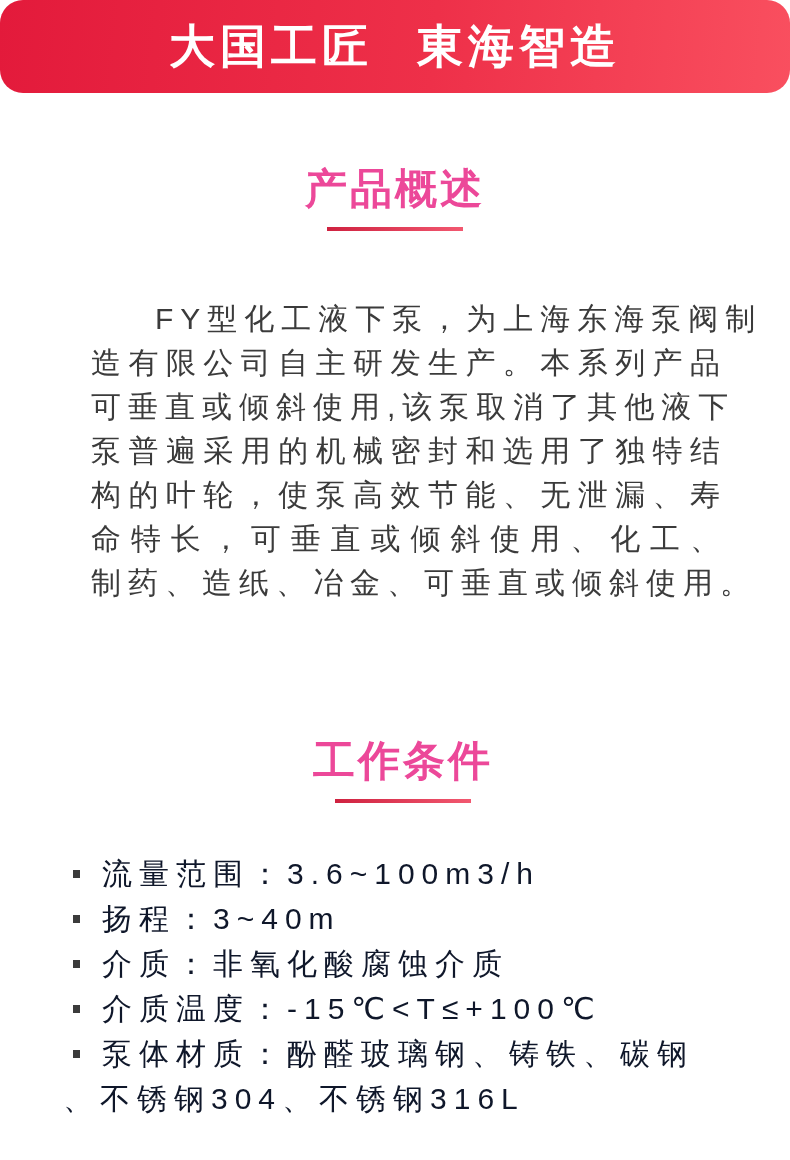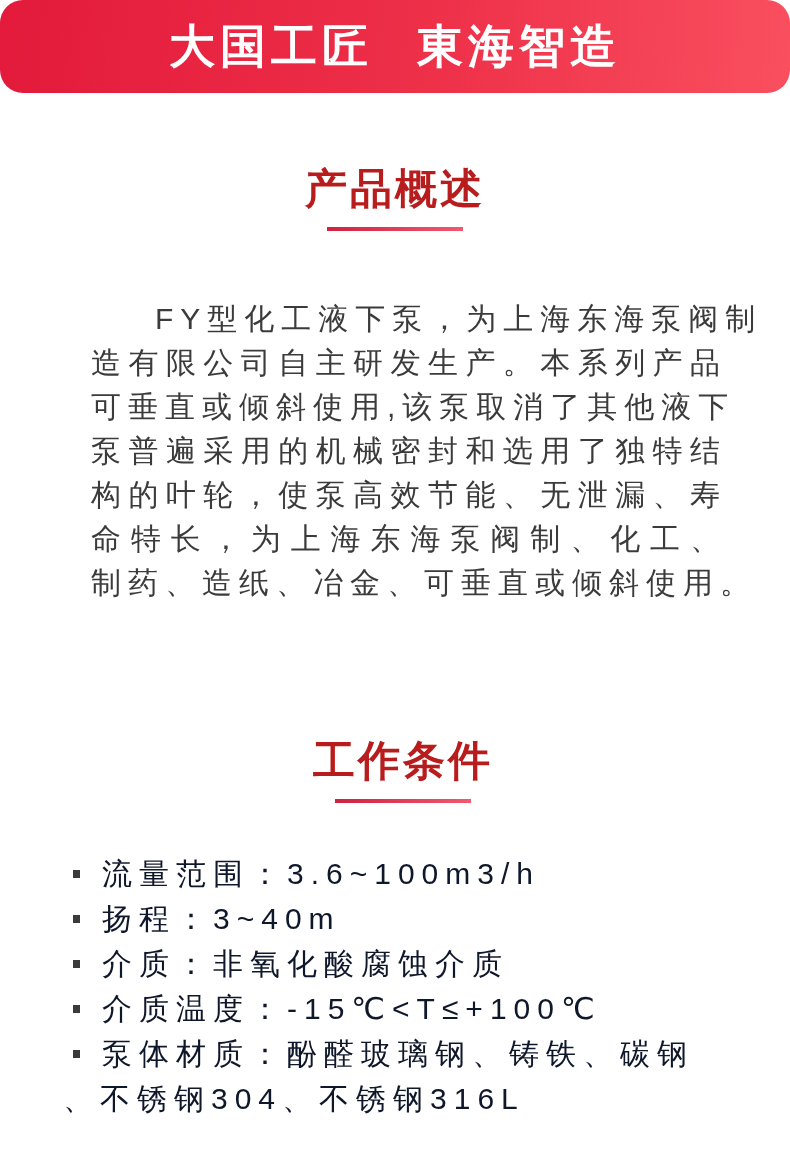--- a/index.html
+++ b/index.html
@@ -33,21 +33,21 @@
 
   
   .section-head { text-align: center; }
   .section-head.first { margin-top: 75px; }
   .section-head.second { margin-top: 135px; padding-left: 16px; }
   .section-head h2 {
     margin: 0;
     font-size: 42px;
     line-height: 42px;
     font-weight: bold;
-    color: #b91c1c;
+    color: #ec4899;
     letter-spacing: 3px;
   }
   .rule {
     width: 136px;
     height: 4px;
     margin: 17px auto 0 auto;
     background: linear-gradient(90deg, #cf2240 0%, #f25870 100%);
   }
 
   
@@ -114,21 +114,21 @@
         <div class="para-line">FY型化工液下泵，为上海东海泵阀制</div>
 
         <div class="para-line">造有限公司自主研发生产。本系列产品</div>
 
         <div class="para-line">可垂直或倾斜使用,该泵取消了其他液下</div>
 
         <div class="para-line">泵普遍采用的机械密封和选用了独特结</div>
 
         <div class="para-line">构的叶轮，使泵高效节能、无泄漏、寿</div>
 
-        <div class="para-line">命特长，为上海东海泵阀制、化工、</div>
+        <div class="para-line">命特长，可垂直或倾斜使用、化工、</div>
 
         <div class="para-line">制药、造纸、冶金、可垂直或倾斜使用。</div>
       </div>
   </section>
 
   <section>
     <div class="section-head second">
       <h2>工作条件</h2>
       <div class="rule"></div>
     </div>

